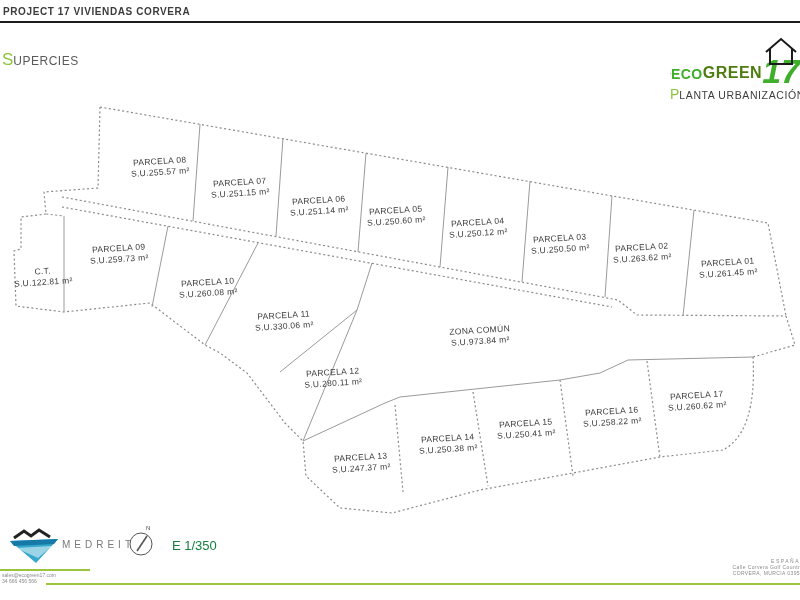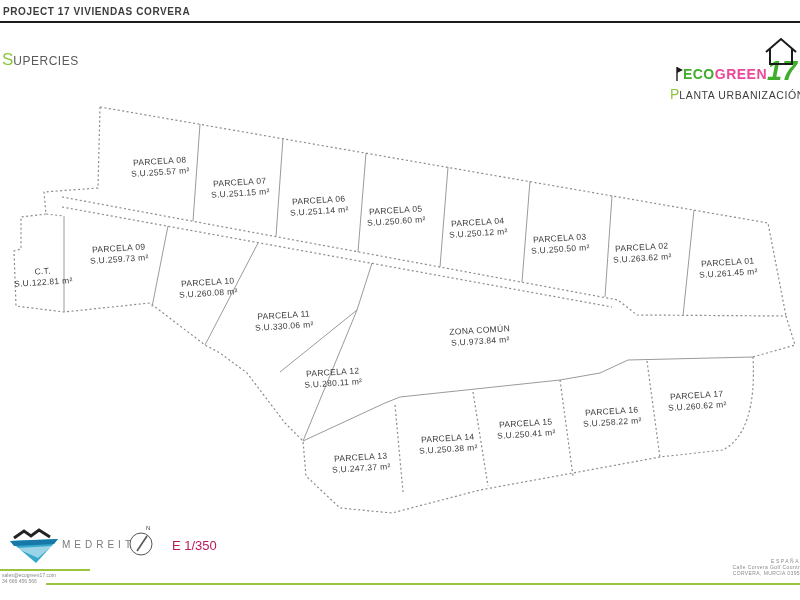--- a/index.html
+++ b/index.html
@@ -11,24 +11,24 @@
   .doc-title { position:absolute; left:3px; top:6px; font-size:10px; color:#3c3c3c;
                letter-spacing:.6px; font-weight:bold; }
   .header-rule { position:absolute; left:0; top:21px; width:800px; height:2px; background:#1c1c1c; }
 
   .section-label { position:absolute; left:2px; top:50px; color:#5a5a5a;text-align:center; }
   .section-label .big { font-size:17px; color:#8cc63f; }
   .section-label .rest { font-size:12px; letter-spacing:.5px; }
 
   
   .brand { position:absolute; right:0px; top:42px; width:130px; text-align:right; }
-  .brand-line { display:flex; align-items:flex-end; justify-content:center; height:40px; }
+  .brand-line { display:flex; align-items:flex-end; justify-content:flex-start; height:40px; }
   .brand .eco   { color:#3fae2a; font-weight:bold; font-size:14px; letter-spacing:.5px; }
-  .brand .green { color:#ec4899; font-weight:bold; font-size:14px; letter-spacing:.5px; }
-  .brand .num   { color:#3fae2a; font-weight:bold; font-size:27px; line-height:22px;
+  .brand .green { color:#4d7c0f; font-weight:bold; font-size:16px; letter-spacing:.5px; }
+  .brand .num   { color:#3fae2a; font-weight:bold; font-size:34px; line-height:22px;
                   text-shadow:1px 1px 0 #fff; font-style:italic; }
   .brand-sub { margin-top:3px; white-space:nowrap; }
   .brand-sub .big { color:#8cc63f; font-size:14px; }
   .brand-sub .rest { color:#3d3d3d; font-size:10.5px; letter-spacing:.6px; }
   .house { position:absolute; right:2px; top:-6px; }
 
   
   #plan-linework { position:absolute; left:0; top:0; }
   .plabel { position:absolute; transform:translate(-50%,-50%) rotate(-3.5deg);
             text-align:center; color:#3b3b3b; font-size:8.5px; line-height:11px;
@@ -38,21 +38,21 @@
   
   .medreit { position:absolute; left:4px; top:528px; width:220px; }
   .medreit-text { position:absolute; left:58px; top:11px; color:#7a7a7a; font-size:10px;
                   letter-spacing:4px; }
   .contact-rule { position:absolute; left:0; top:569px; width:90px; height:2px; background:#9bc53d; }
   .contact { position:absolute; left:2px; top:572px; color:#8a8a8a; font-size:5px; line-height:6px; }
   .long-rule { position:absolute; left:46px; top:583px; width:754px; height:2px; background:#9bc53d; }
 
   .north { position:absolute; left:126px; top:528px; width:34px; height:34px; }
   .north-n { position:absolute; left:146px; top:525px; font-size:6px; color:#444; }
-  .scale-text { position:absolute; left:172px; top:538px; font-size:13px; color:#be185d; }
+  .scale-text { position:absolute; left:172px; top:538px; font-size:13px; color:#15803d; }
 
   .address { position:absolute; right:0px; top:558px; text-align:right; color:#8a8a8a;
              font-size:5px; line-height:6px; letter-spacing:.4px; }
   .address .l1 { letter-spacing:1.5px; }
 </style>
 </head>
 <body>
 
 <div id="page">
 

